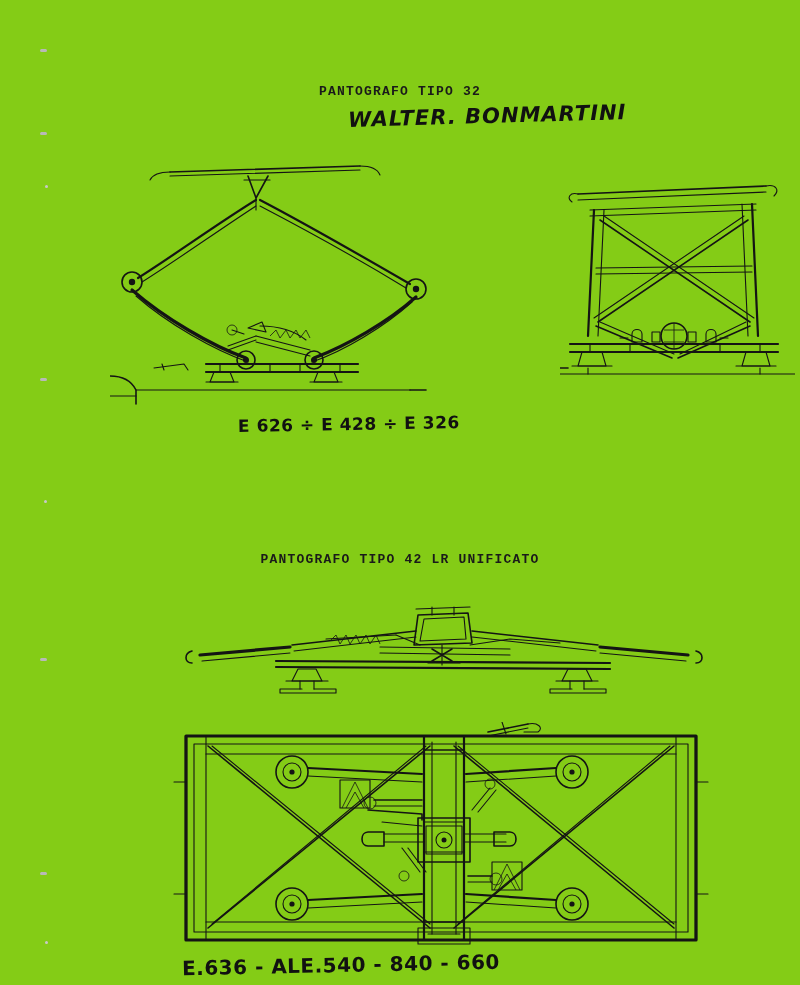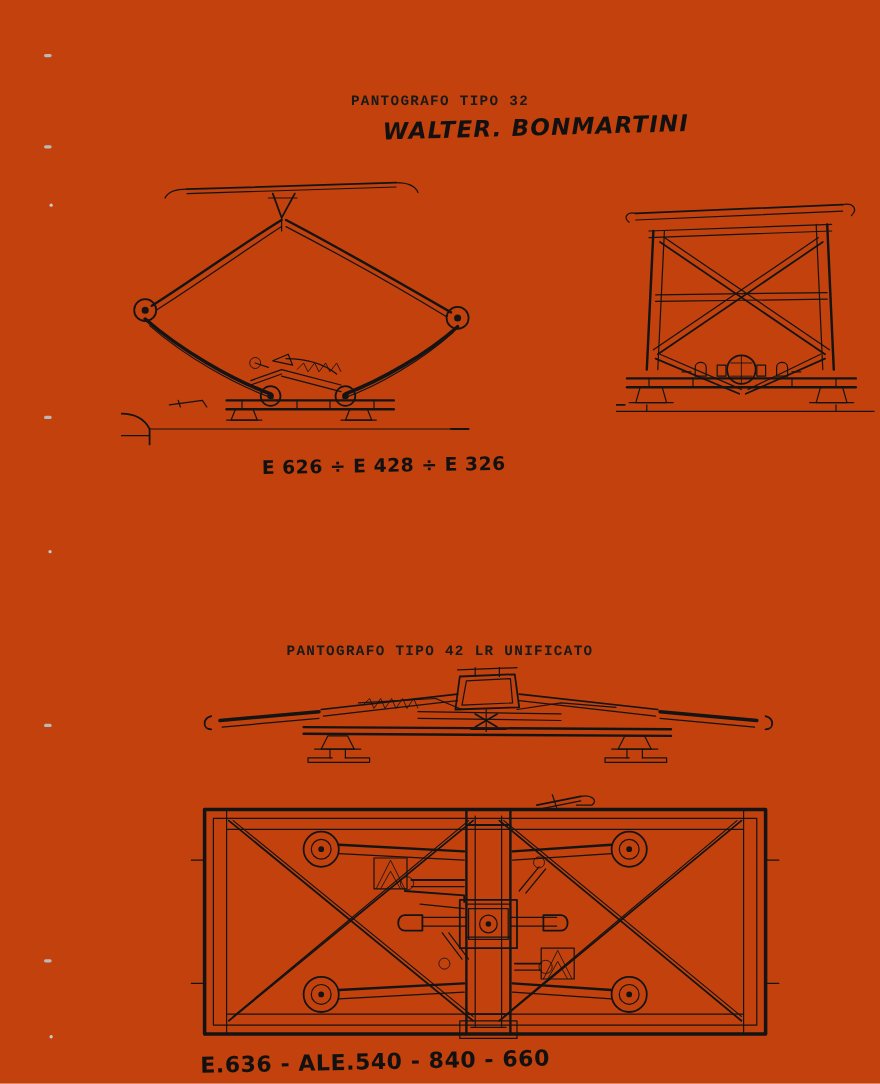--- a/index.html
+++ b/index.html
@@ -10,21 +10,21 @@
   body {
     width: 800px;
     height: 985px;
     position: relative;
     font-family: "Liberation Serif", serif;
     overflow: hidden;
   }
   .page {
     position: absolute;
     inset: 0;
-    background: #c2410c;
+    background: #84cc16;
   }
   
   .punch {
     position: absolute;
     width: 7px;
     height: 3px;
     background: #b9b9b9;
     border-radius: 2px;
   }
   .speck {
@@ -36,21 +36,21 @@
     position: absolute;
     width: 100%;
     text-align: center;
     font-family: "Liberation Mono", monospace;
     font-weight: bold;
     letter-spacing: 1.2px;
     color: #1a1a1a;
     font-size: 13px;
   }
   #title-1 { top: 84px; }
-  #title-2 { top: 584px; font-size: 13px; }
+  #title-2 { top: 552px; font-size: 13px; }
 
   .hand {
     position: absolute;
     font-family: "DejaVu Sans", sans-serif;
     color: #111;
     font-weight: 600;
     transform: rotate(-1.6deg);
     white-space: nowrap;
   }
   #hand-signature {

